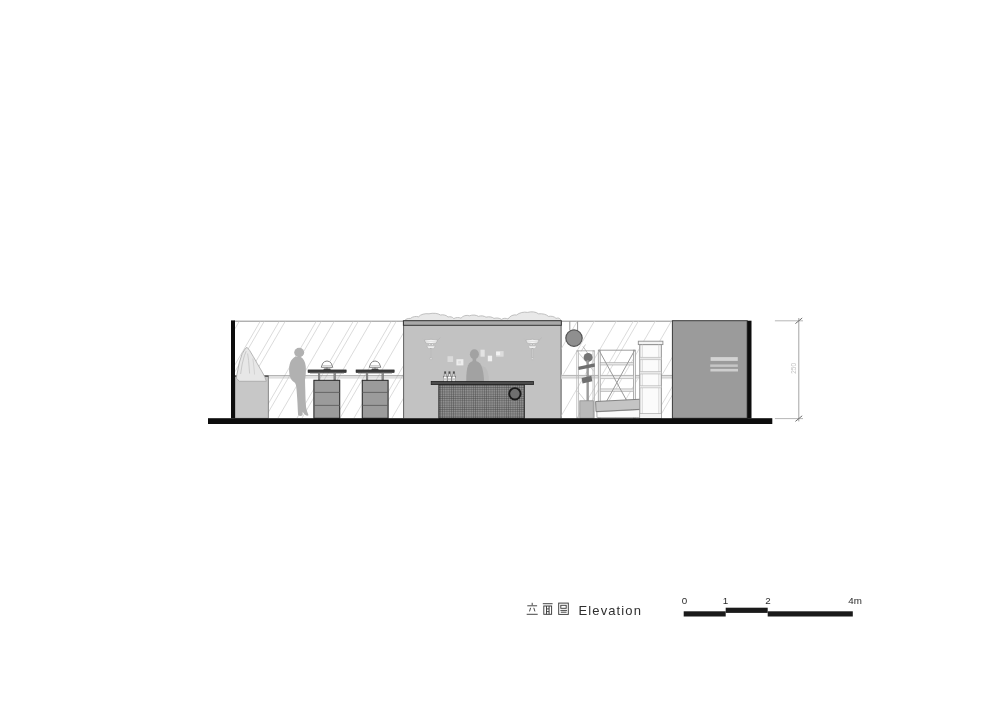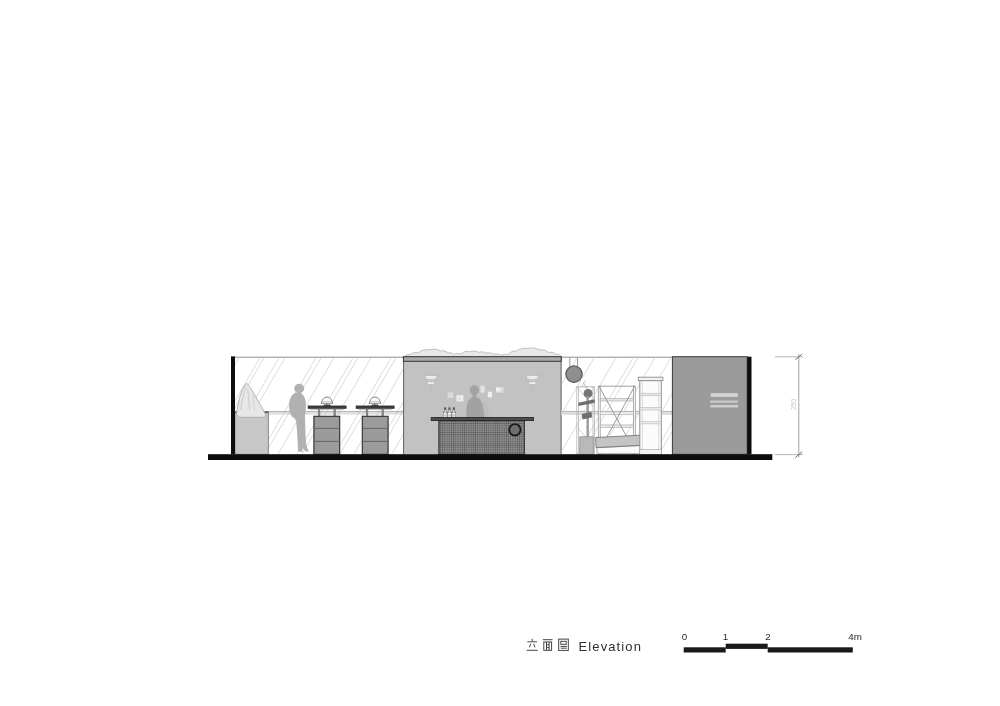--- a/index.html
+++ b/index.html
@@ -1,16 +1,16 @@
 <!DOCTYPE html>
 <html><head>
 <meta charset="utf-8">
 <style>
   html,body{margin:0;padding:0;background:#ffffff;}
-  .page{width:1000px;height:654px;position:relative;background:#ffffff;overflow:hidden;margin-top:36px;}
+  .page{width:1000px;height:654px;position:relative;background:#ffffff;overflow:hidden;}
   text{font-family:"Liberation Sans",sans-serif;}
 </style>
 </head>
 <body>
 <div class="page">
 <svg width="1000" height="706" viewBox="0 0 1000 706" xmlns="http://www.w3.org/2000/svg">
 <defs>
   <pattern id="barmesh" width="2.2" height="2.2" patternUnits="userSpaceOnUse">
     <rect width="2.2" height="2.2" fill="#8f8f8f"></rect>
     <path d="M0,0 H2.2 M0,0 V2.2" stroke="#3c3c3c" stroke-width="0.62" fill="none"></path>

